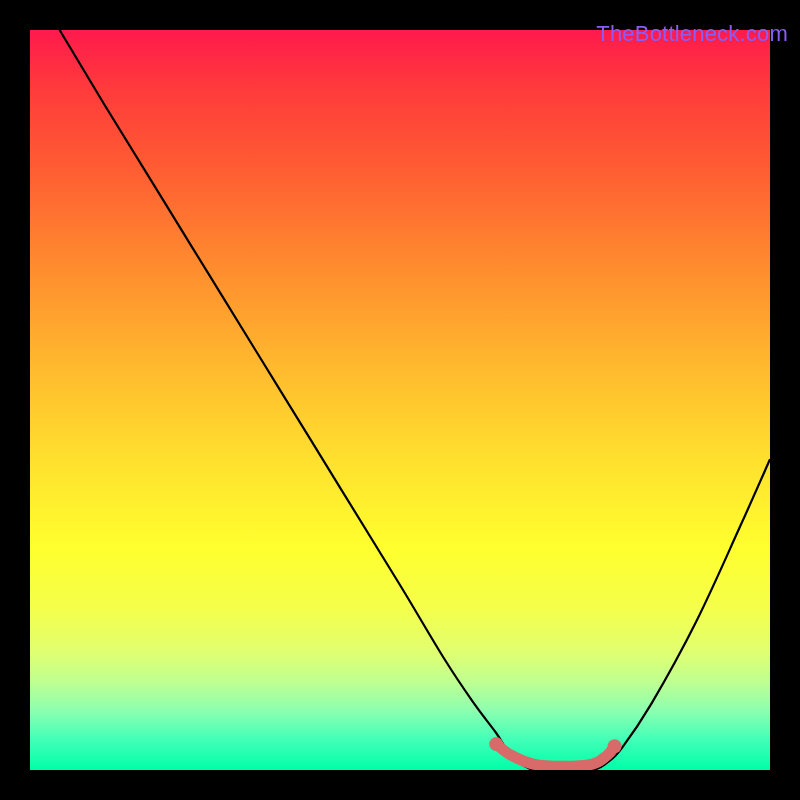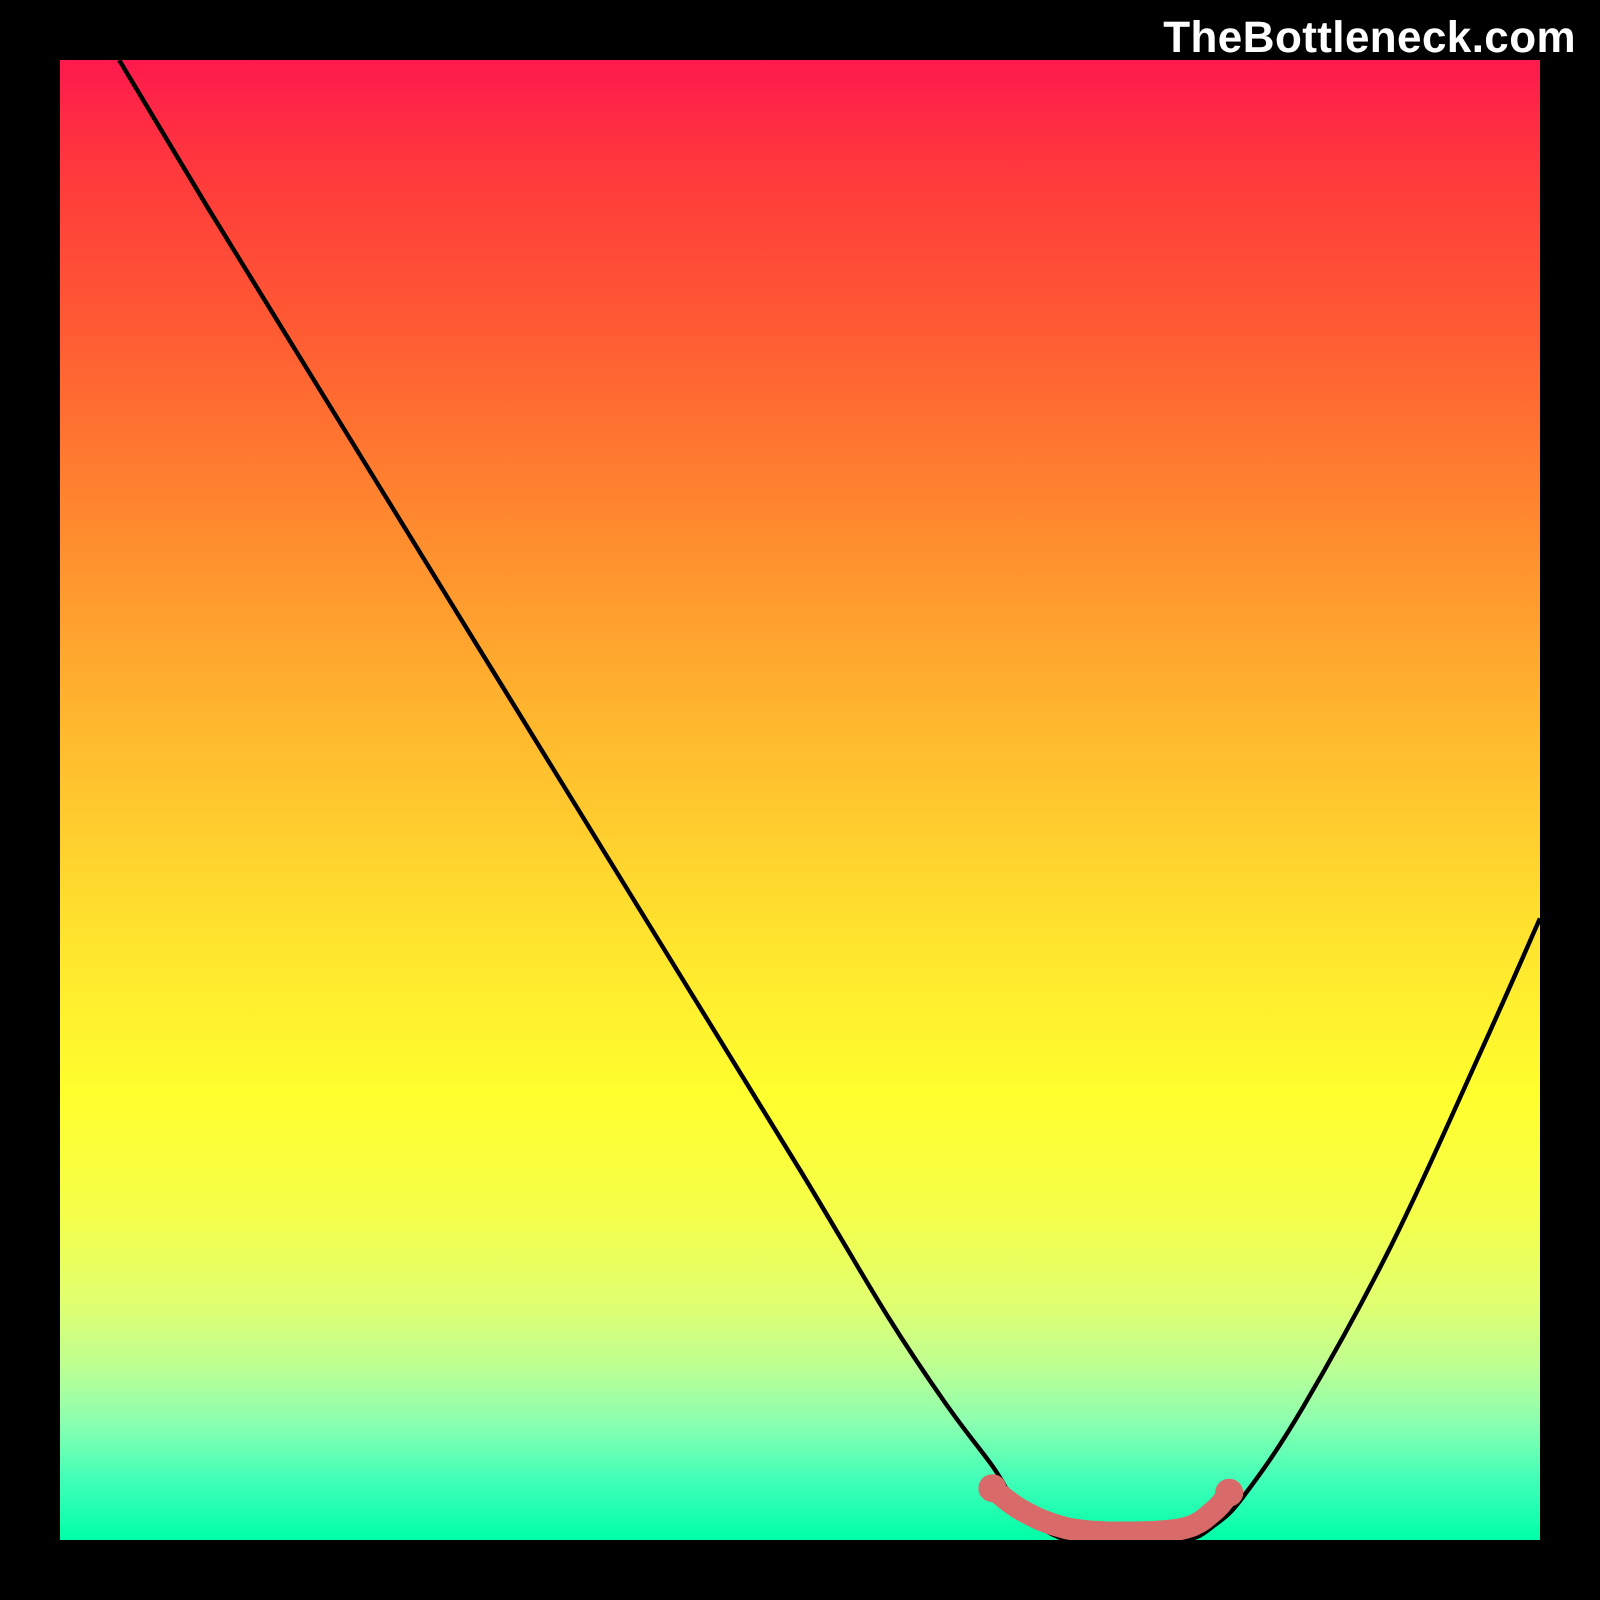--- a/index.html
+++ b/index.html
@@ -6,25 +6,25 @@
   body {
     width: 800px;
     height: 800px;
     background: #000;
     position: relative;
     font-family: Arial, sans-serif;
     overflow: hidden;
   }
   .watermark {
     position: absolute;
-    top: 6px;
+    top: 21px;
     right: 12px;
-    color: #ffffff;
+    color: #8b5cf6;
     font-size: 22px;
-    font-weight: 700;
+    font-weight: 400;
     z-index: 10;
     letter-spacing: 0.2px;
   }
   .plot-frame {
     position: absolute;
     left: 30px;
     top: 30px;
     width: 740px;
     height: 740px;
     background: #000;

